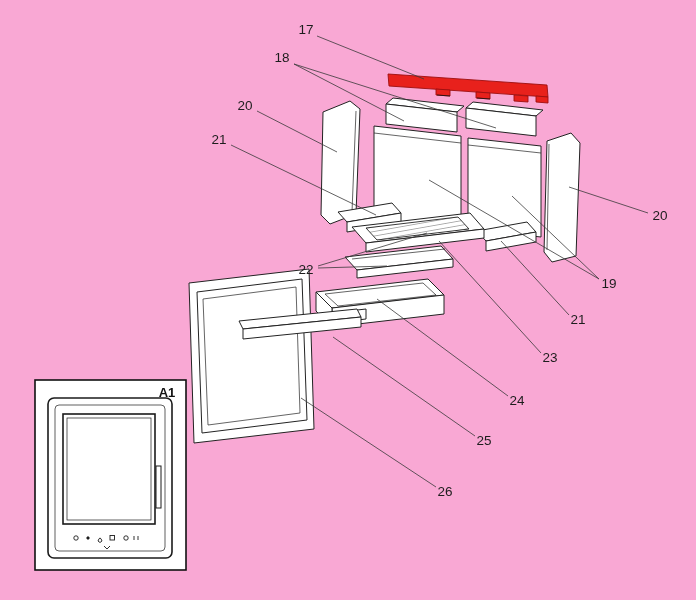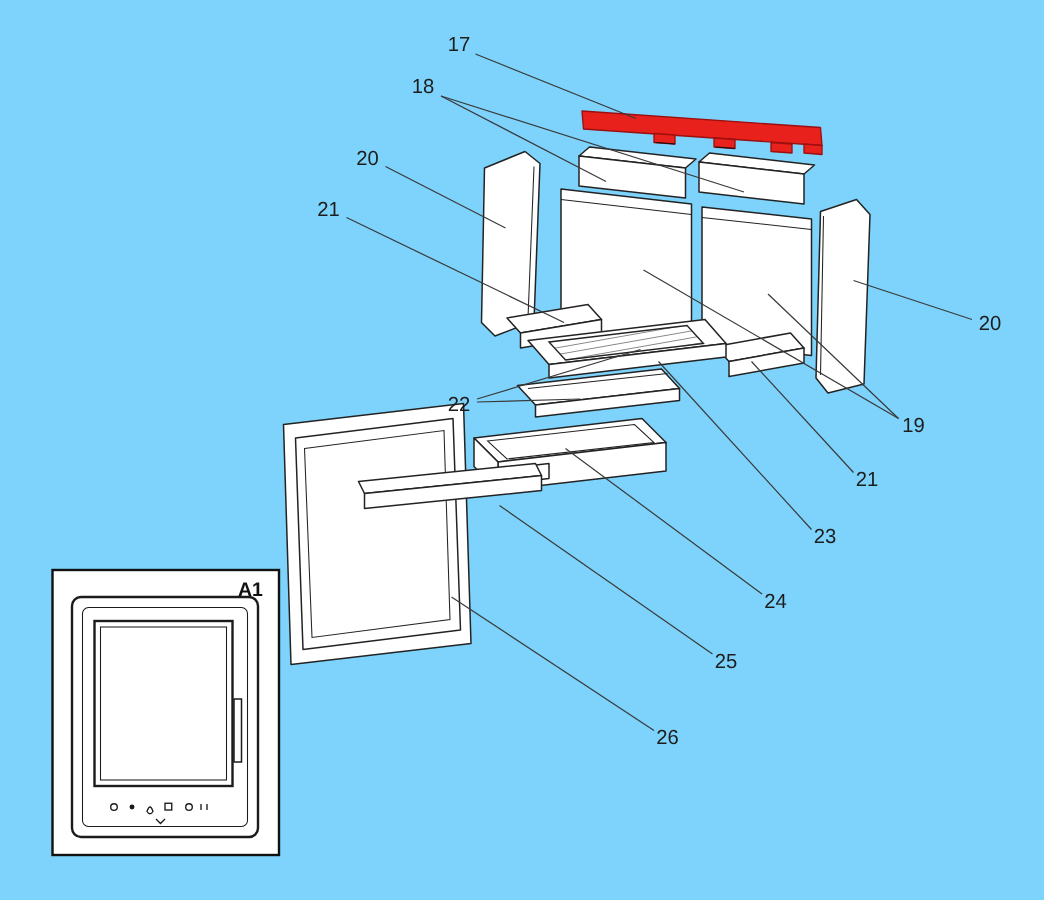--- a/index.html
+++ b/index.html
@@ -1,16 +1,16 @@
 <!DOCTYPE html>
 <html><head>
 <meta charset="utf-8">
 <style>
   html,body{margin:0;padding:0;background:#ffffff;}
-  .canvas{position:relative;width:696px;height:600px;background:#7dd3fc;overflow:hidden;
+  .canvas{position:relative;width:696px;height:600px;background:#f9a8d4;overflow:hidden;
           font-family:"Liberation Sans",sans-serif;}
   svg{display:block;}
   .part{fill:#ffffff;stroke:#232323;stroke-width:1;stroke-linejoin:round;}
   .detail{fill:none;stroke:#232323;stroke-width:0.7;}
   .leader{stroke:#3a3a3a;stroke-width:0.8;fill:none;}
   .hl-edge{stroke:#9c0f0f;stroke-width:0.9;stroke-linejoin:round;}
   text.callout{font-size:13.5px;fill:#1d1d1d;text-anchor:middle;
                font-family:"Liberation Sans",sans-serif;}
   text.inset-label{font-size:13px;font-weight:bold;fill:#111111;text-anchor:middle;
                font-family:"Liberation Sans",sans-serif;}

